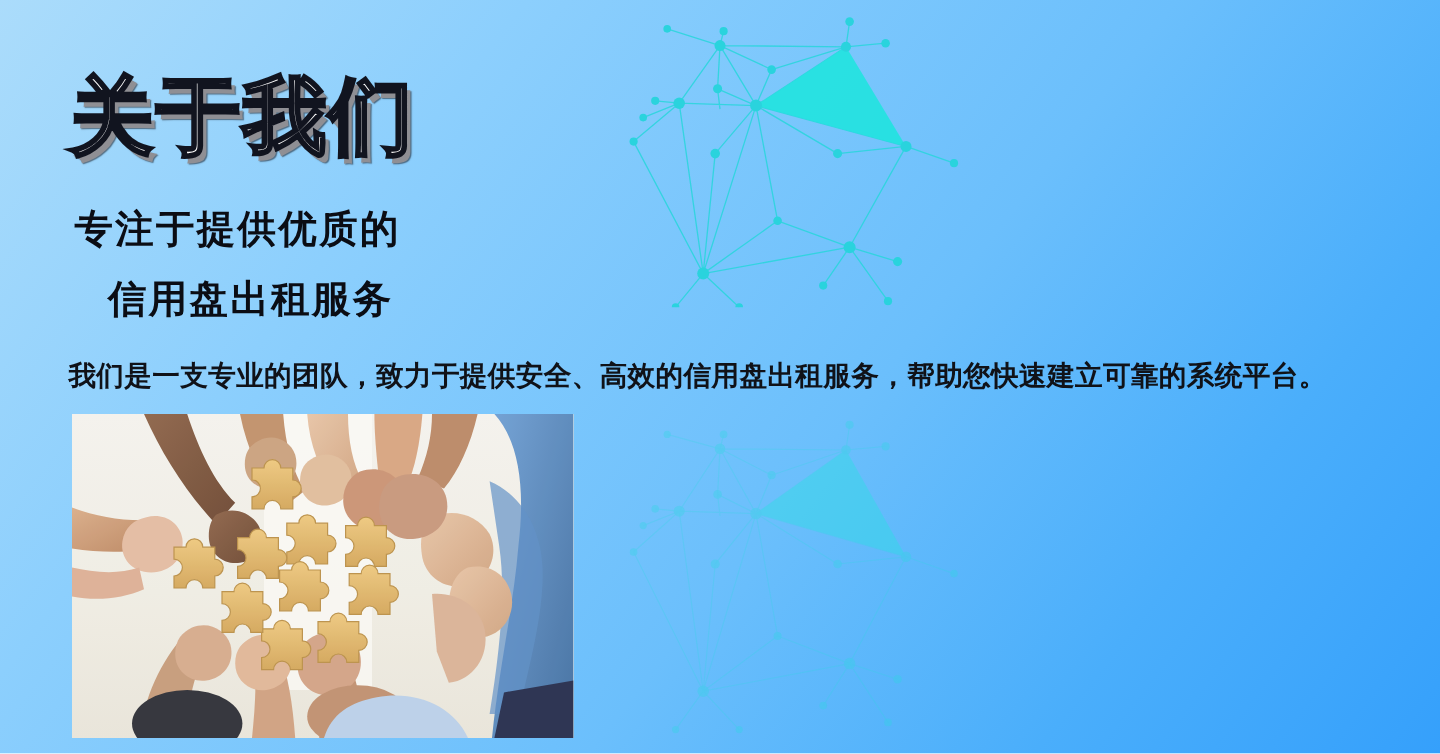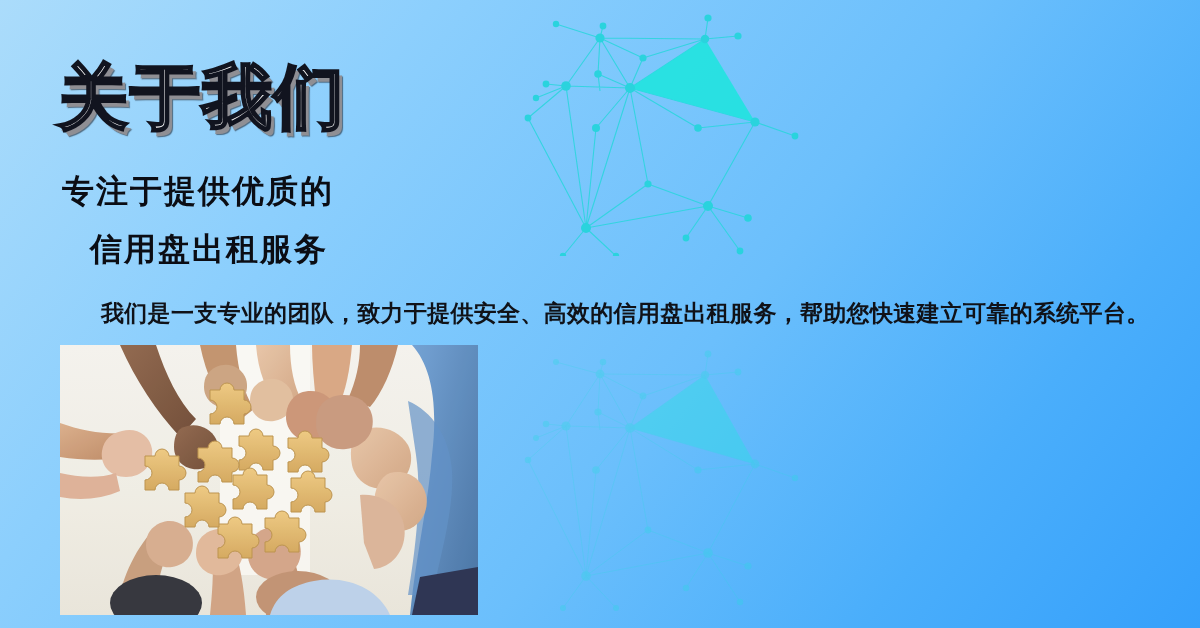--- a/index.html
+++ b/index.html
@@ -33,21 +33,21 @@
     position:absolute;left:62px;top:162px;
     font-size:32px;line-height:58px;font-weight:700;letter-spacing:2px;
     color:#0b0d14;white-space:nowrap;
   }
   #subhead .line2{display:block;padding-left:22px;}
 
   
   #blurb{
     position:absolute;left:57px;top:298px;
     font-size:23px;line-height:30px;font-weight:700;letter-spacing:.3px;
-    color:#101218;white-space:nowrap;margin-left:44px;
+    color:#101218;white-space:nowrap;
   }
 
   
   #photo{
     position:absolute;left:60px;top:345px;width:418px;height:270px;
     overflow:hidden;background:#eceae2;
   }
   #photo svg{display:block;width:100%;height:100%;}
 </style>
 </head>

